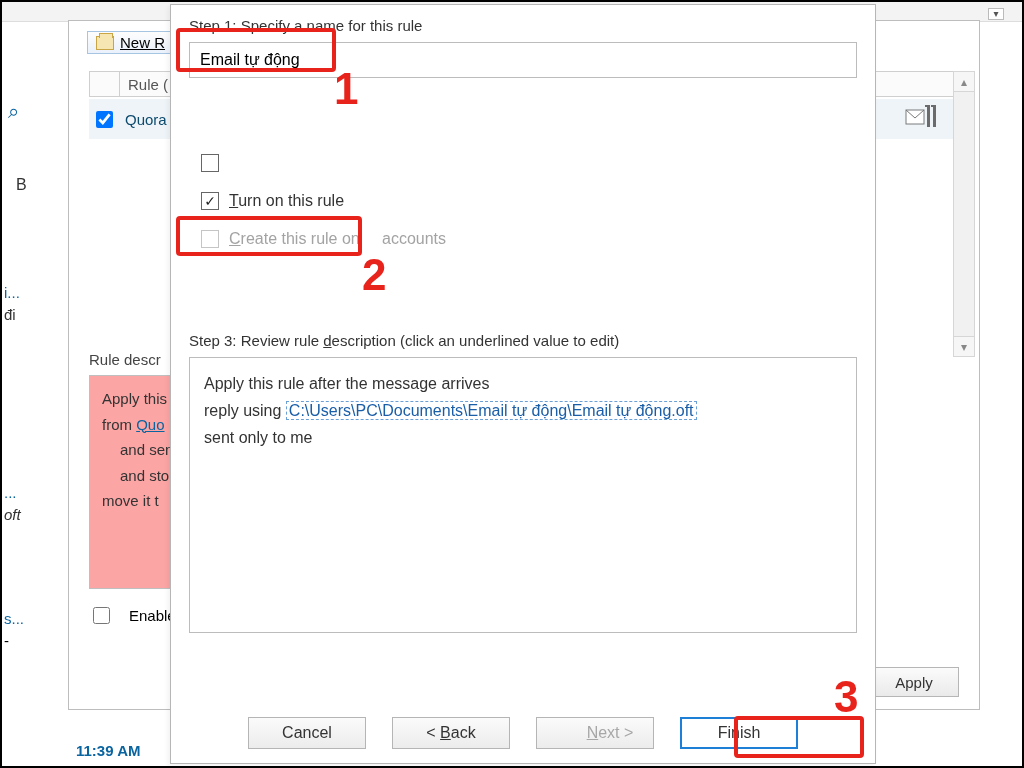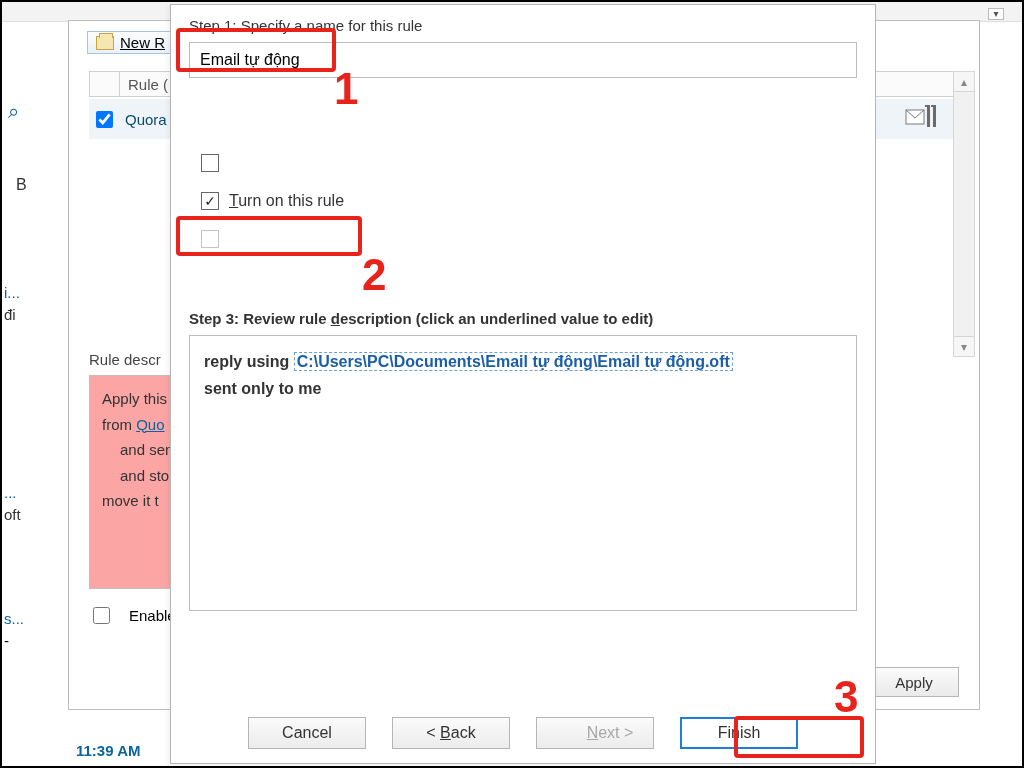--- a/index.html
+++ b/index.html
@@ -37,21 +37,21 @@
     position: absolute;
     top: 98px; left: 6px;
     width: 22px; height: 22px;
     color: #0a64a0;
     font-size: 20px;
   }
   .bg-b { position: absolute; top: 174px; left: 14px; font-size: 16px; color: #333; }
   .bg-leftlink1 { position: absolute; top: 282px; left: 2px; color: #0a64a0; font-size: 15px; white-space: nowrap; }
   .bg-leftlink2 { position: absolute; top: 304px; left: 2px; color: #333; font-size: 15px; white-space: nowrap; }
   .bg-leftlink3 { position: absolute; top: 482px; left: 2px; color: #0a64a0; font-size: 15px; white-space: nowrap; }
-  .bg-leftlink4 { position: absolute; top: 504px; left: 2px; color: #333; font-size: 15px; white-space: nowrap; }
+  .bg-leftlink4 { position: absolute; top: 504px; left: 2px; color: #333; font-size: 15px; white-space: nowrap; font-style: italic; }
   .bg-leftlink5 { position: absolute; top: 608px; left: 2px; color: #0a64a0; font-size: 15px; white-space: nowrap; }
   .bg-leftlink6 { position: absolute; top: 630px; left: 2px; font-size: 15px; white-space: nowrap; }
   .bg-time { position: absolute; top: 740px; left: 74px; color: #0a64a0; font-weight: 600; font-size: 15px; }
 
   
   .bg-rules {
     position: absolute;
     top: 18px; left: 66px;
     width: 912px; height: 690px;
     background: #fff;
@@ -144,21 +144,21 @@
     border: 1px solid #bcbcbc; font-family: inherit; font-size: 16px;
     padding: 4px 10px;
   }
   .step2 { margin-top: 76px; }
   .opt { display:flex; align-items:center; gap:10px; margin: 6px 0 20px 12px; font-size: 16px; }
   .opt u { text-decoration: underline; }
   .opt.disabled { color: #a3a3a3; }
   .ck { width: 18px; height: 18px; border: 1px solid #666; display:inline-flex; align-items:center; justify-content:center; font-size: 14px; line-height: 1; }
   .opt.disabled .ck { border-color: #c5c5c5; }
   .ck.checked::before { content: "✓"; color: #222; }
-  .step3 { margin-top: 62px; font-weight: bold; }
+  .step3 { margin-top: 84px; }
   .descbox {
     margin-top: 8px; width: 100%; height: 276px;
     border: 1px solid #bcbcbc; background: #fff;
     padding: 12px 14px; line-height: 1.7; font-size: 16px;
   }
   .descbox .tpl { color: #1a5ea8; border: 1px dashed #6aa0d6; padding: 0 2px; }
   .btnrow {
     position: absolute; bottom: 14px; left: 0; right: 0;
     display: flex; justify-content: center; gap: 26px;
   }
@@ -246,28 +246,30 @@
       <span class="ck"></span>
     </label>
 
     <label class="opt">
       <span class="ck checked"></span>
       <span><u>T</u><span>urn on this rule</span></span>
     </label>
 
     <label class="opt disabled">
       <span class="ck"></span>
+      <span><u>C</u><span>reate this rule on</span>&nbsp;&nbsp;&nbsp;&nbsp;&nbsp;<span>accounts</span></span>
     </label>
   </div>
 
   <div class="step3">
     <div class="step-label">
       <span>Step 3: Review rule </span><u>d</u><span>escription (click an underlined value to edit)</span>
     </div>
     <div class="descbox">
+      <div>Apply this rule after the message arrives</div>
       <div>
         <span>reply using </span><span class="tpl">C:\Users\PC\Documents\Email tự động\Email tự động.oft</span>
       </div>
       <div>sent only to me</div>
     </div>
   </div>
 
   <div class="btnrow">
     <button>Cancel</button>
     <button><span>&lt; </span><u>B</u><span>ack</span></button>

